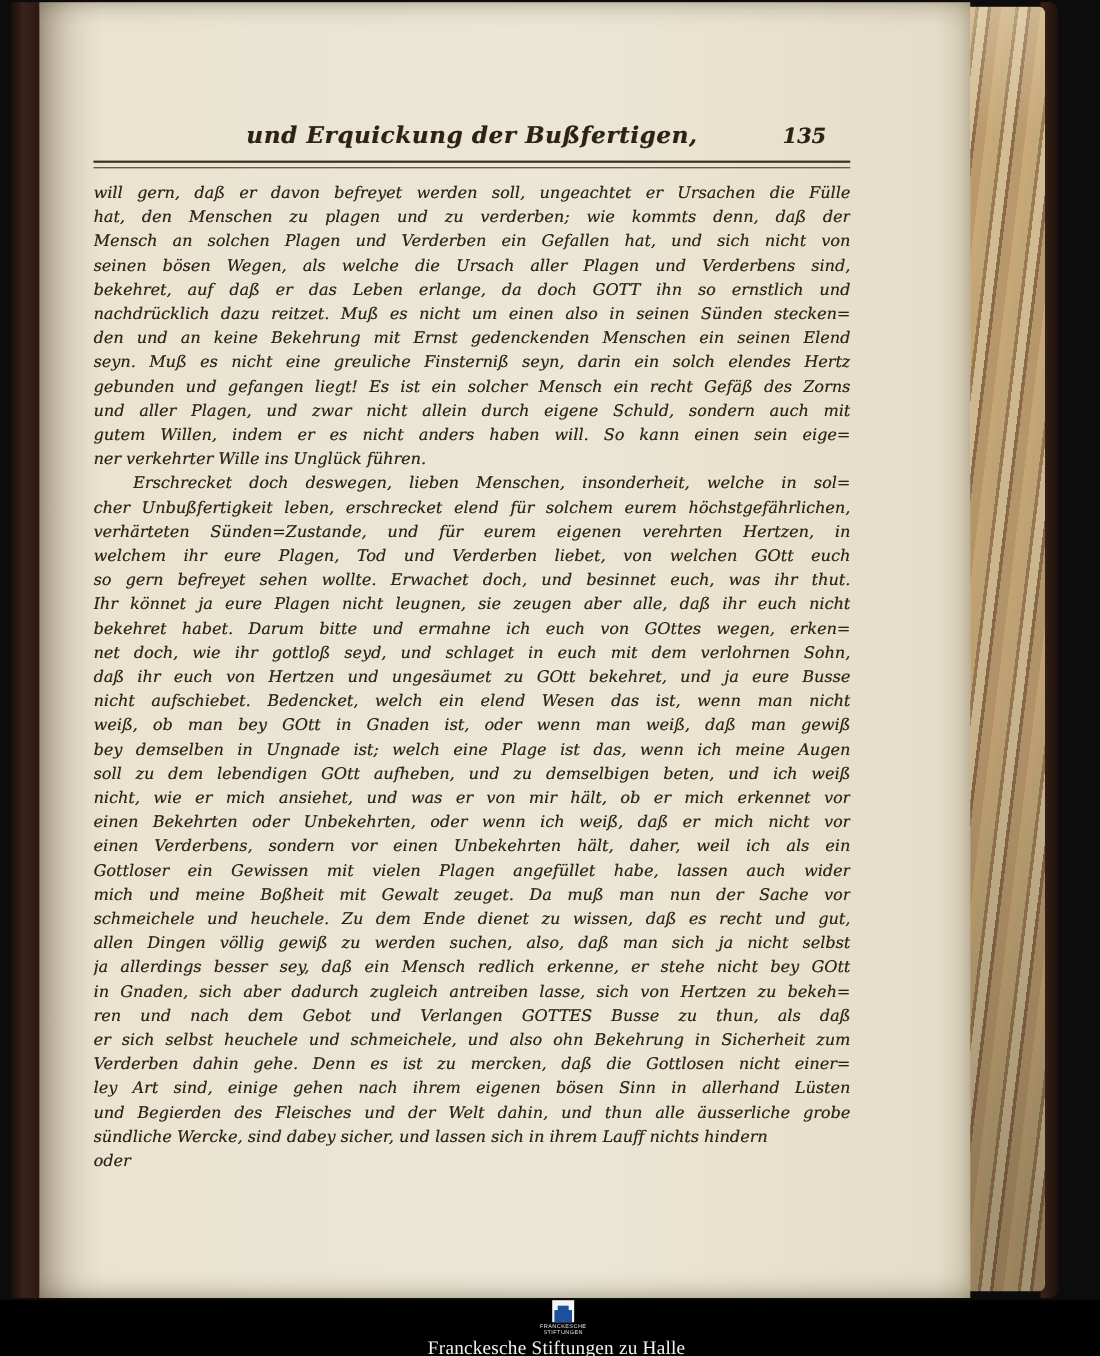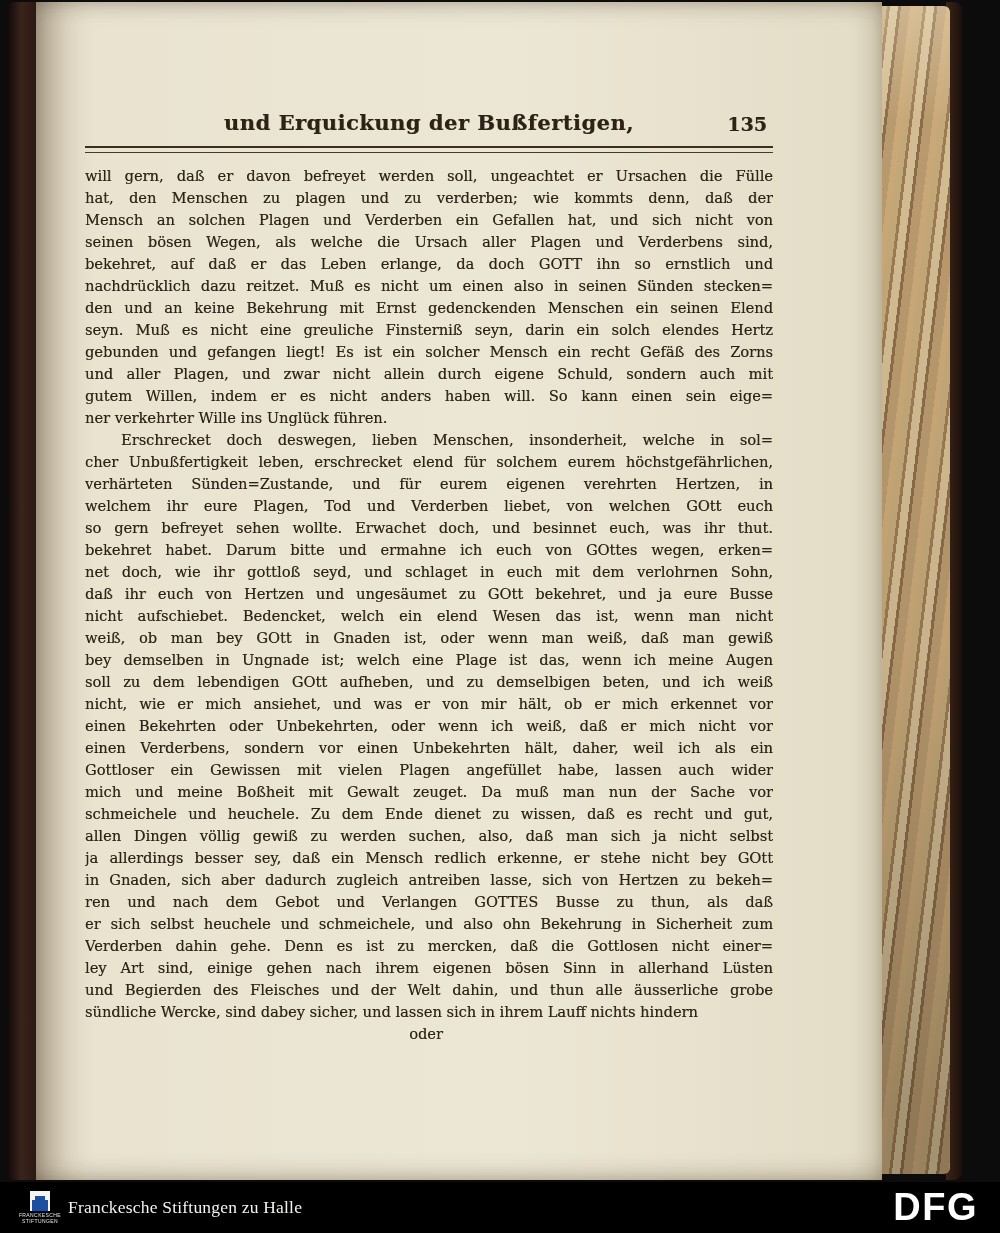--- a/index.html
+++ b/index.html
@@ -1,21 +1,21 @@
 <!DOCTYPE html>
 <html><head>
 <meta charset="utf-8">
 <style>
   html,body { margin:0; padding:0; background:#0b0c0b; }
   .stage {
     position:relative; width:1000px; height:1233px; overflow:hidden;
     background:#0b0c0b; font-family:"DejaVu Serif", serif;
   }
   
-  .book { position:absolute; left:8px; top:2px; width:954px; height:1178px; }
+  .book { position:absolute; left:8px; top:2px; width:954px; height:1178px;font-style:italic; }
   .spine {
     position:absolute; left:0; top:0; width:30px; height:100%;
     background:linear-gradient(90deg,#120a08 0%,#3a231b 45%,#2a1712 100%);
     border-radius:6px 0 0 6px;
   }
   .cover-right {
     position:absolute; right:0; top:0; width:16px; height:100%;
     background:linear-gradient(90deg,#3a2418,#1c100b);
     border-radius:0 8px 8px 0;
   }
@@ -38,45 +38,45 @@
       inset 0 -16px 24px -18px rgba(60,45,25,.35);
   }
   
   .text-block { position:absolute; left:49px; top:104px; width:688px; color:#2c2315; }
   .header-row { position:relative; height:38px; }
   .running-title {
     text-align:center; font-size:21px; font-weight:bold; letter-spacing:.5px;
     padding-top:4px; text-shadow:.4px 0 0 rgba(44,35,21,.55);
   }
   .page-number {
-    position:absolute; right:6px; top:7px; font-size:19px; font-weight:bold;
+    position:absolute; right:22px; top:7px; font-size:19px; font-weight:bold;
     text-shadow:.4px 0 0 rgba(44,35,21,.55);
     text-align:center;
   }
   .header-rule {
     height:4px; margin-top:2px;
     border-top:2.6px solid #3b2f20; border-bottom:1.3px solid #463a28;
   }
   .body-text { margin-top:12px; }
   .line {
     font-size:14.6px; line-height:22px; height:22px; white-space:nowrap;
     text-align:justify; text-align-last:justify;
     text-shadow:.35px 0 0 rgba(44,35,21,.5);
     overflow:hidden;
   }
   .line.last { text-align-last:left; }
   .line.indent { text-indent:36px; }
   .catchword {
-    font-size:14.6px; line-height:22px; text-align:center; padding-right:6px;
+    font-size:14.6px; line-height:22px; text-align:left; padding-right:6px;
     text-shadow:.35px 0 0 rgba(44,35,21,.5);
   }
   
   .footer {
     position:absolute; left:0; bottom:0; width:1000px; height:51px;
-    background:#000; display:flex; align-items:center;
+    background:#000; display:flex; align-items:center;flex-direction:column;
   }
   .fs-logo { margin-left:24px; width:32px; display:flex; flex-direction:column; align-items:center; }
   .fs-emblem { width:20px; height:20px; background:#f4f4f2; display:flex; align-items:flex-end; justify-content:center; }
   .fs-emblem i { display:block; width:10px; height:13px; margin-bottom:2px; background:#1d4f9e;
                  box-shadow:-4px 3px 0 -1px #1d4f9e, 4px 3px 0 -1px #1d4f9e; }
   .fs-logo-text { margin-top:2px; color:#e8e8e8; font-family:"Liberation Sans",sans-serif;
                   font-size:5px; line-height:5.5px; letter-spacing:.4px; text-align:center; white-space:nowrap; }
   .institution {
     margin-left:12px; color:#f3f2ee; font-family:"Liberation Serif",serif;
     font-size:17.5px; letter-spacing:.2px;
@@ -121,20 +121,21 @@
               <div class="line">und aller Plagen, und zwar nicht allein durch eigene Schuld, sondern auch mit</div>
               <div class="line">gutem Willen, indem er es nicht anders haben will.  So kann einen sein eige=</div>
               <div class="line last">ner verkehrter Wille ins Unglück führen.</div>
             </div>
             <div class="para">
               <div class="line indent">Erschrecket doch deswegen, lieben Menschen, insonderheit, welche in sol=</div>
               <div class="line">cher Unbußfertigkeit leben, erschrecket elend für solchem eurem höchstgefährlichen,</div>
               <div class="line">verhärteten Sünden=Zustande, und für eurem eigenen verehrten Hertzen, in</div>
               <div class="line">welchem ihr eure Plagen, Tod und Verderben liebet, von welchen GOtt euch</div>
               <div class="line">so gern befreyet sehen wollte.  Erwachet doch, und besinnet euch, was ihr thut.</div>
+              <div class="line">Ihr könnet ja eure Plagen nicht leugnen, sie zeugen aber alle, daß ihr euch nicht</div>
               <div class="line">bekehret habet.  Darum bitte und ermahne ich euch von GOttes wegen, erken=</div>
               <div class="line">net doch, wie ihr gottloß seyd, und schlaget in euch mit dem verlohrnen Sohn,</div>
               <div class="line">daß ihr euch von Hertzen und ungesäumet zu GOtt bekehret, und ja eure Busse</div>
               <div class="line">nicht aufschiebet.  Bedencket, welch ein elend Wesen das ist, wenn man nicht</div>
               <div class="line">weiß, ob man bey GOtt in Gnaden ist, oder wenn man weiß, daß man gewiß</div>
               <div class="line">bey demselben in Ungnade ist; welch eine Plage ist das, wenn ich meine Augen</div>
               <div class="line">soll zu dem lebendigen GOtt aufheben, und zu demselbigen beten, und ich weiß</div>
               <div class="line">nicht, wie er mich ansiehet, und was er von mir hält, ob er mich erkennet vor</div>
               <div class="line">einen Bekehrten oder Unbekehrten, oder wenn ich weiß, daß er mich nicht vor</div>
               <div class="line">einen Verderbens, sondern vor einen Unbekehrten hält, daher, weil ich als ein</div>

